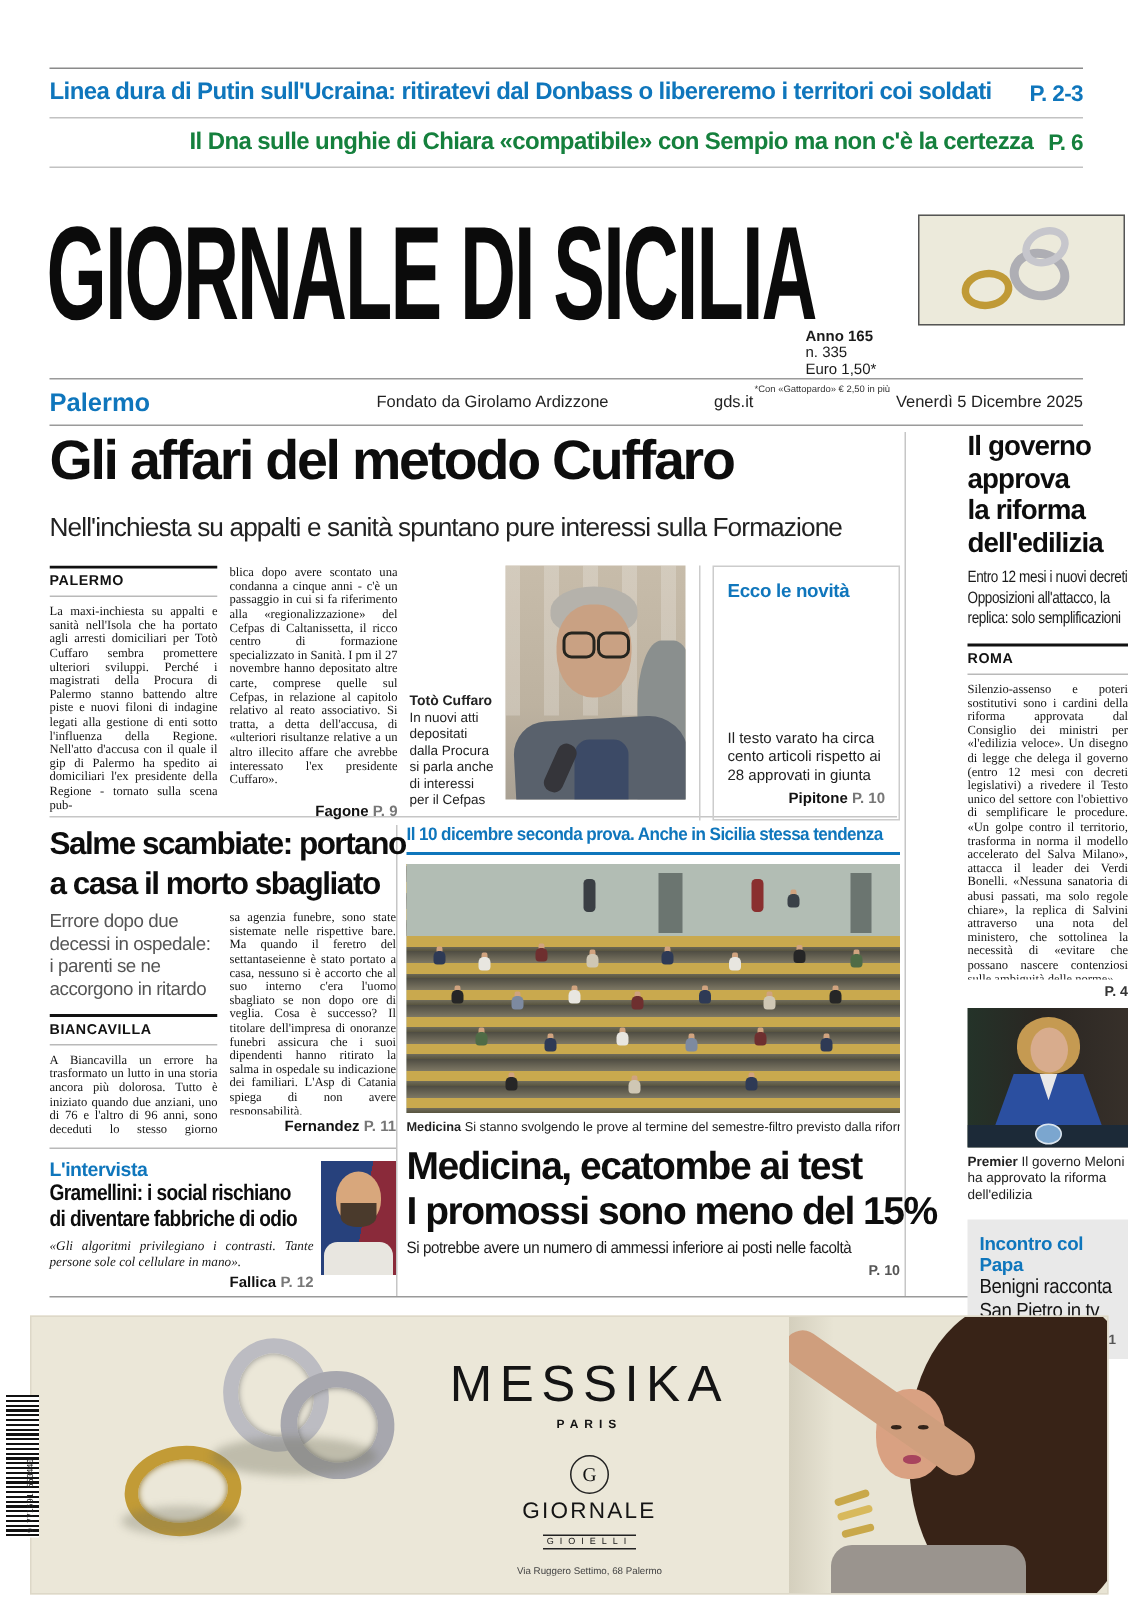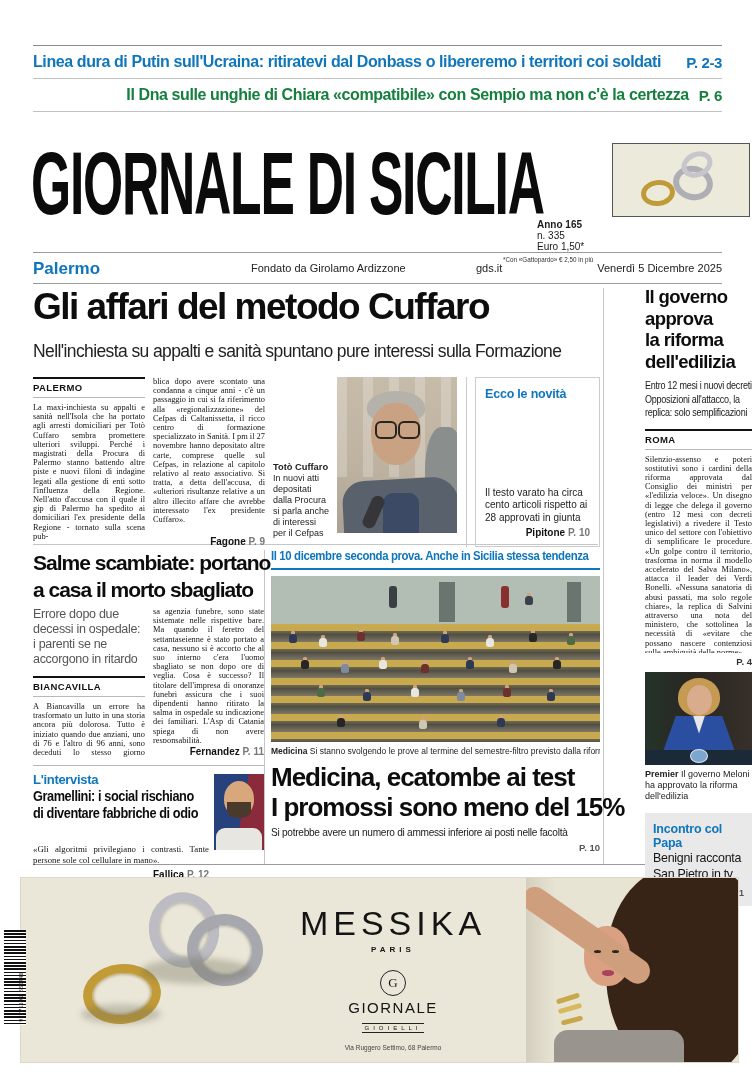--- a/index.html
+++ b/index.html
@@ -86,22 +86,22 @@
   .sc-a{width:112px;overflow:hidden;}
   .sc-b{width:111px;margin-left:8px;display:flex;flex-direction:column;overflow:hidden;}
   .sc-b .serif{flex:1;overflow:hidden;}
   .sc-deck{font-size:12.5px;line-height:15px;letter-spacing:-0.3px;color:#555;}
   .sc-a .kicker{margin-top:9px;}
   .intervista{border-top:1px solid #b9b9b9;margin-top:8px;padding-top:6px;position:relative;min-height:84px;}
   .iv-text{width:176px;}
   .iv-k{color:#0f76bc;font-weight:bold;font-size:13px;letter-spacing:-0.3px;}
   .iv-h span{display:block;font-size:15px;line-height:17px;font-weight:bold;letter-spacing:-0.5px;
              white-space:nowrap;transform:scaleX(0.85);transform-origin:left top;color:#0d0d0d;}
-  .iv-b{font-family:"Liberation Serif",serif;font-size:8.8px;line-height:10.8px;margin-top:23px;
-        text-align:justify;color:#141414;}
+  .iv-b{font-family:"Liberation Serif",serif;font-size:8.8px;line-height:10.8px;margin-top:4px;
+        text-align:justify;color:#141414;font-style:italic;}
   .photo-gram{position:absolute;right:0;top:8px;width:50px;height:76px;overflow:hidden;
               background:linear-gradient(100deg,#27417c 0 55%,#8a2a3a 55% 100%);}
   
   .medicina{position:absolute;left:271px;top:549px;width:329px;}
   .md-k{color:#0f76bc;font-weight:bold;font-size:12px;letter-spacing:-0.4px;white-space:nowrap;
         transform:scaleX(0.95);transform-origin:left top;}
   .md-rule{margin-top:5px;height:2px;background:#0f76bc;}
   .photo-lecture{position:relative;margin-top:6px;width:329px;height:166px;overflow:hidden;
       background:
         repeating-linear-gradient(180deg,#c9a94e 48px,#c9a94e 55px,#6e6a58 55px,#58543f 58px,#4e4c42 58px,#7e7864 66px),

